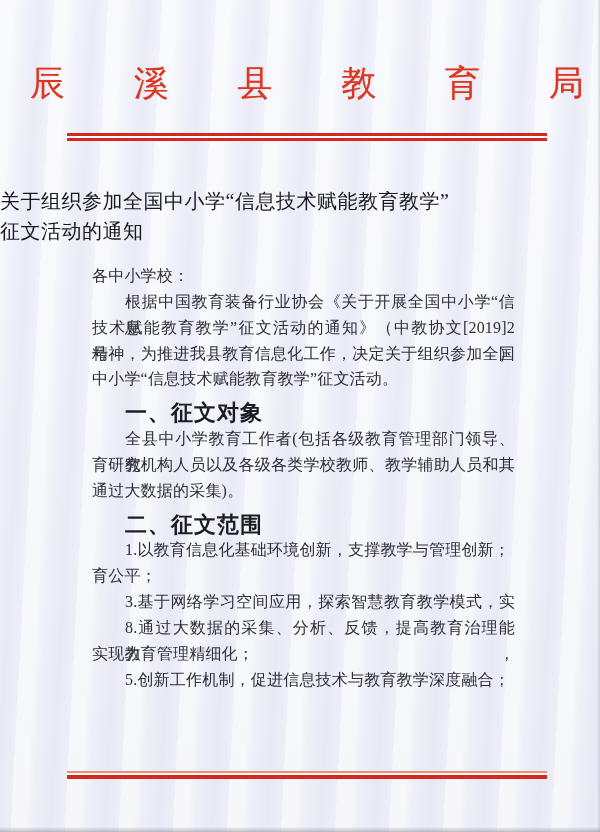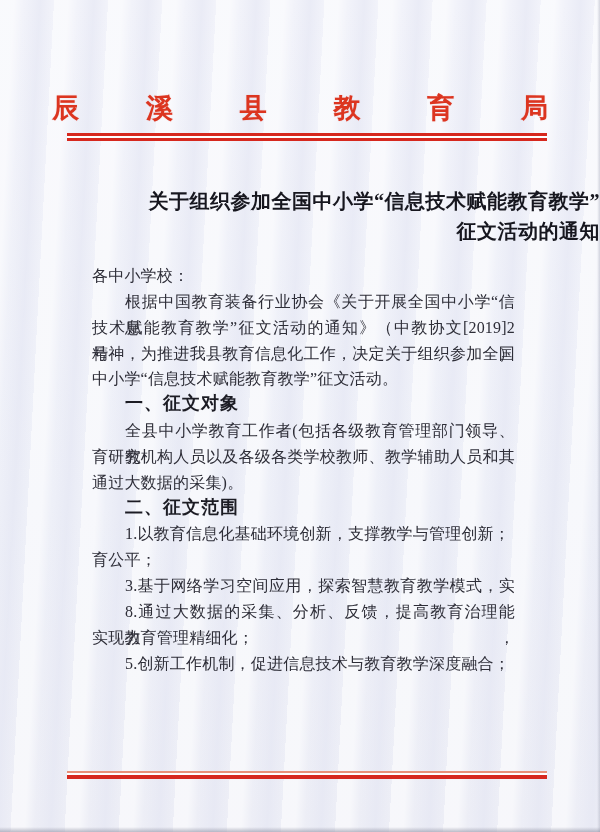--- a/index.html
+++ b/index.html
@@ -31,24 +31,24 @@
     background:linear-gradient(180deg, rgba(150,152,168,0), rgba(138,140,158,.55));
     pointer-events:none;
   }
   
   .page::before{
     content:"";position:absolute;top:0;bottom:0;right:0;width:3px;
     background:linear-gradient(270deg, rgba(165,168,185,.45), rgba(165,168,185,0));
     pointer-events:none;
   }
   .org-name{
-    position:absolute;top:88px;left:0;width:600px;
+    position:absolute;top:64px;left:0;width:600px;
     box-sizing:border-box;padding-left:30px;
     text-align:center;
-    font-weight:bold;font-size:27px;line-height:40px;
+    font-weight:normal;font-size:35px;line-height:40px;
     letter-spacing:30px;white-space:nowrap;
     color:var(--header_red);
     text-shadow:0 0 1px rgba(220,53,32,.35);
   }
   .rule{position:absolute;left:67px;width:480px;height:8px;}
   .rule-header{
     top:133px;
     background:linear-gradient(180deg,
       var(--rule_red) 0px, var(--rule_red) 3px,
       #ffffff 3px, #ffffff 5px,
@@ -56,37 +56,37 @@
   }
   .rule-footer{
     top:771px;
     background:linear-gradient(180deg,
       var(--rule_light) 0px, var(--rule_light) 2px,
       #ffffff 2px, #ffffff 4px,
       var(--rule_red) 4px, var(--rule_red) 8px);
   }
   .doc-title{
     position:absolute;top:186px;left:0;width:600px;
-    text-align:right;font-weight:bold;
+    text-align:left;font-weight:normal;
     font-size:20px;line-height:30px;
     color:var(--title_ink);
     letter-spacing:.5px;
   }
   .body-text{
     position:absolute;top:263px;left:92px;width:423px;
     font-size:16px;line-height:25.85px;
     letter-spacing:.2px;
     color:var(--ink);
   }
   .line{height:25.85px;white-space:nowrap;}
   .line.indent{padding-left:33px;}
   .line.bold{
     font-weight:bold;color:#1c1c24;
-    font-family:Liberation Mono, monospace;
-    font-size:18px;letter-spacing:1px;
+    font-family:Liberation Sans, sans-serif;
+    font-size:22px;letter-spacing:1px;margin-top:8px;
   }
   .line.fill{
     white-space:normal;
     text-align:justify;
     text-align-last:justify;
     text-justify:inter-character;
   }
 </style>
 </head>
 <body>

